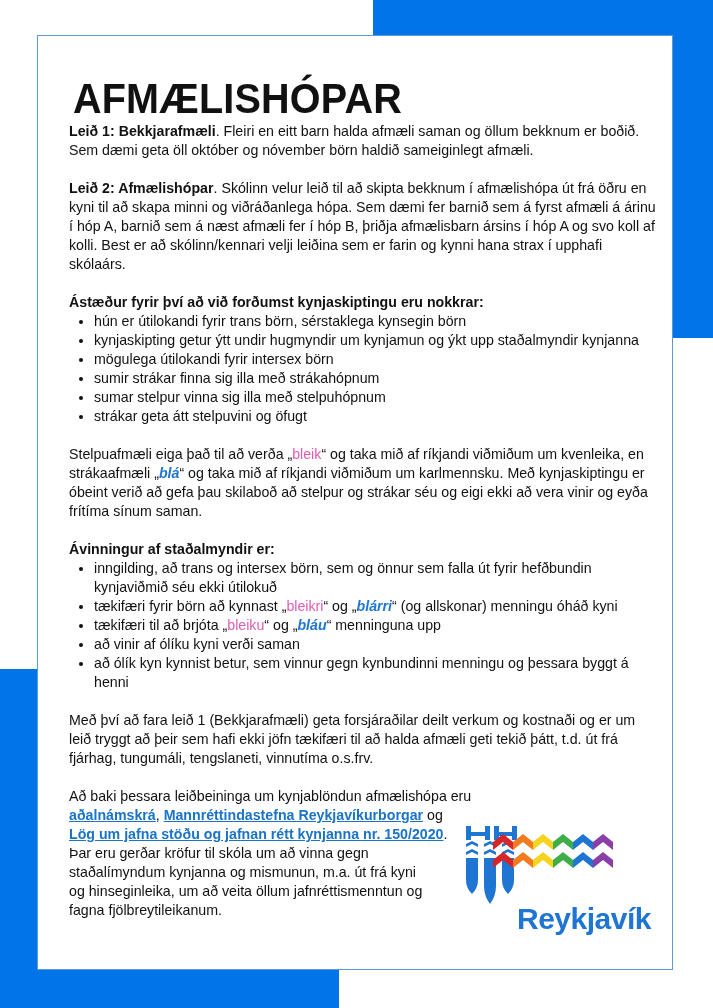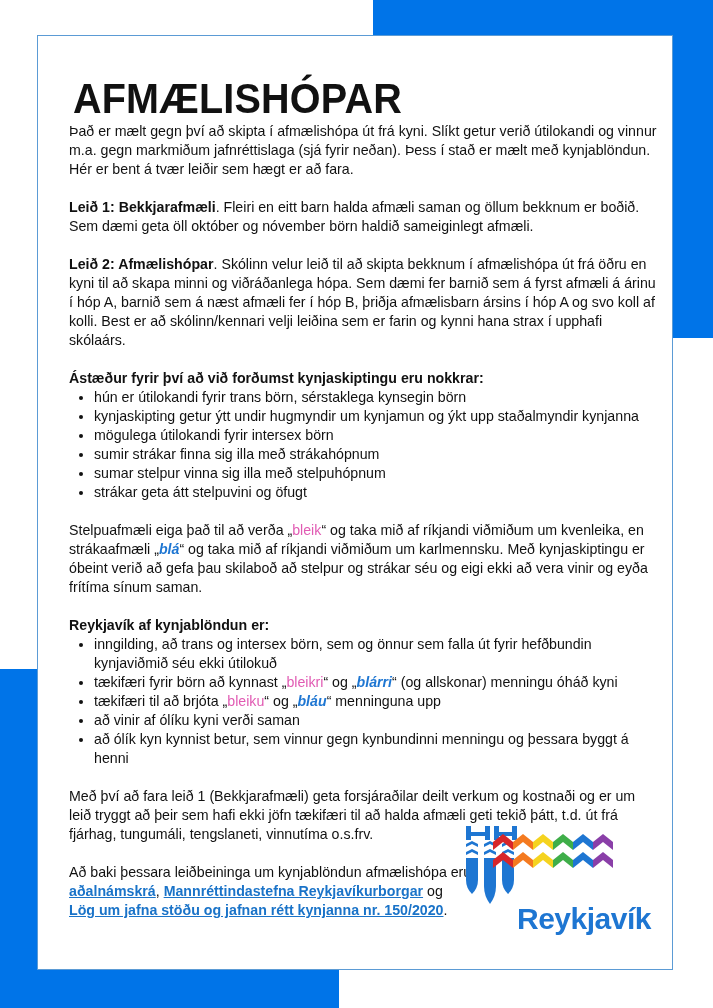--- a/index.html
+++ b/index.html
@@ -47,52 +47,52 @@
 </head>
 <body>
 
 <div class="blue-block blue-top-right"></div>
 <div class="blue-block blue-bottom-left"></div>
 
 <div class="card">
   <div class="content">
     <h1>AFMÆLISHÓPAR</h1>
 
-    <p class="intro">Það er mælt gegn því að skipta í afmælishópa út frá kyni. Slíkt getur verið útilokandi og vinnur m.a. gegn markmiðum jafnréttislaga (sjá fyrir neðan). Þess í stað er mælt með kynjablöndun. Hér er bent á tvær leiðir sem hægt er að fara.</p>
 
     <p><b>Leið 1: Bekkjarafmæli</b><span>. Fleiri en eitt barn halda afmæli saman og öllum bekknum er boðið. Sem dæmi geta öll október og nóvember börn haldið sameiginlegt afmæli.</span></p>
 
     <p><b>Leið 2: Afmælishópar</b><span>. Skólinn velur leið til að skipta bekknum í afmælishópa út frá öðru en kyni til að skapa minni og viðráðanlega hópa. Sem dæmi fer barnið sem á fyrst afmæli á árinu í hóp A, barnið sem á næst afmæli fer í hóp B, þriðja afmælisbarn ársins í hóp A og svo koll af kolli.  Best er að skólinn/kennari velji leiðina sem er farin og kynni hana strax í upphafi skólaárs.</span></p>
 
     <p class="tight"><b>Ástæður fyrir því að við forðumst kynjaskiptingu eru nokkrar:</b></p>
     <ul>
       <li>hún er útilokandi fyrir trans börn, sérstaklega kynsegin börn</li>
       <li>kynjaskipting getur ýtt undir hugmyndir um kynjamun og ýkt upp staðalmyndir kynjanna</li>
       <li>mögulega útilokandi fyrir intersex börn</li>
       <li>sumir strákar finna sig illa með strákahópnum</li>
       <li>sumar stelpur vinna sig illa með stelpuhópnum</li>
       <li>strákar geta átt stelpuvini og öfugt</li>
     </ul>
 
     <p><span>Stelpuafmæli eiga það til að verða „</span><span class="pink">bleik</span><span>“ og taka mið af ríkjandi viðmiðum um kvenleika, en strákaafmæli „</span><span class="blue">blá</span><span>“ og taka mið af ríkjandi viðmiðum um karlmennsku. Með kynjaskiptingu er óbeint verið að gefa þau skilaboð að stelpur og strákar séu og eigi ekki að vera vinir og eyða frítíma sínum saman.</span></p>
 
-    <p class="tight"><b>Reykjavík af kynjablöndun er:</b></p>
+    <p class="tight"><b>Ávinningur af staðalmyndir er:</b></p>
     <ul>
       <li>inngilding, að trans og intersex börn, sem og önnur sem falla út fyrir hefðbundin kynjaviðmið séu ekki útilokuð</li>
       <li><span>tækifæri fyrir börn að kynnast „</span><span class="pink">bleikri</span><span>“ og „</span><span class="blue">blárri</span><span>“ (og allskonar) menningu óháð kyni</span></li>
       <li><span>tækifæri til að brjóta „</span><span class="pink">bleiku</span><span>“ og „</span><span class="blue">bláu</span><span>“ menninguna upp</span></li>
       <li>að vinir af ólíku kyni verði saman</li>
       <li>að ólík kyn kynnist betur, sem vinnur gegn kynbundinni menningu og þessara byggt á henni</li>
     </ul>
 
     <p>Með því að fara leið 1 (Bekkjarafmæli) geta forsjáraðilar deilt verkum og kostnaði og er um leið tryggt að þeir sem hafi ekki jöfn tækifæri til að halda afmæli geti tekið þátt, t.d. út frá fjárhag, tungumáli, tengslaneti, vinnutíma o.s.frv.</p>
 
     <p class="tight">Að baki þessara leiðbeininga um kynjablöndun afmælishópa eru</p>
     <p class="tight"><a href="#">aðalnámskrá</a><span>, </span><a href="#">Mannréttindastefna Reykjavíkurborgar</a><span> og</span></p>
     <p class="tight"><a href="#">Lög um jafna stöðu og jafnan rétt kynjanna nr. 150/2020</a><span>.</span></p>
+    <p class="tight lower-text">Þar eru gerðar kröfur til skóla um að vinna gegn staðalímyndum kynjanna og mismunun, m.a. út frá kyni og hinseginleika, um að veita öllum jafnréttismenntun og fagna fjölbreytileikanum.</p>
   </div>
 </div>
 
 <div class="logo">
   <svg width="60" height="82" viewBox="0 0 60 82" style="position:absolute;left:39px;top:0;">
     <g fill="#1e76d2">
       <rect x="2" y="2" width="5" height="14"></rect>
       <rect x="2" y="8" width="23" height="4"></rect>
       <rect x="21" y="2" width="5" height="14"></rect>
       <rect x="30" y="2" width="5" height="14"></rect>

